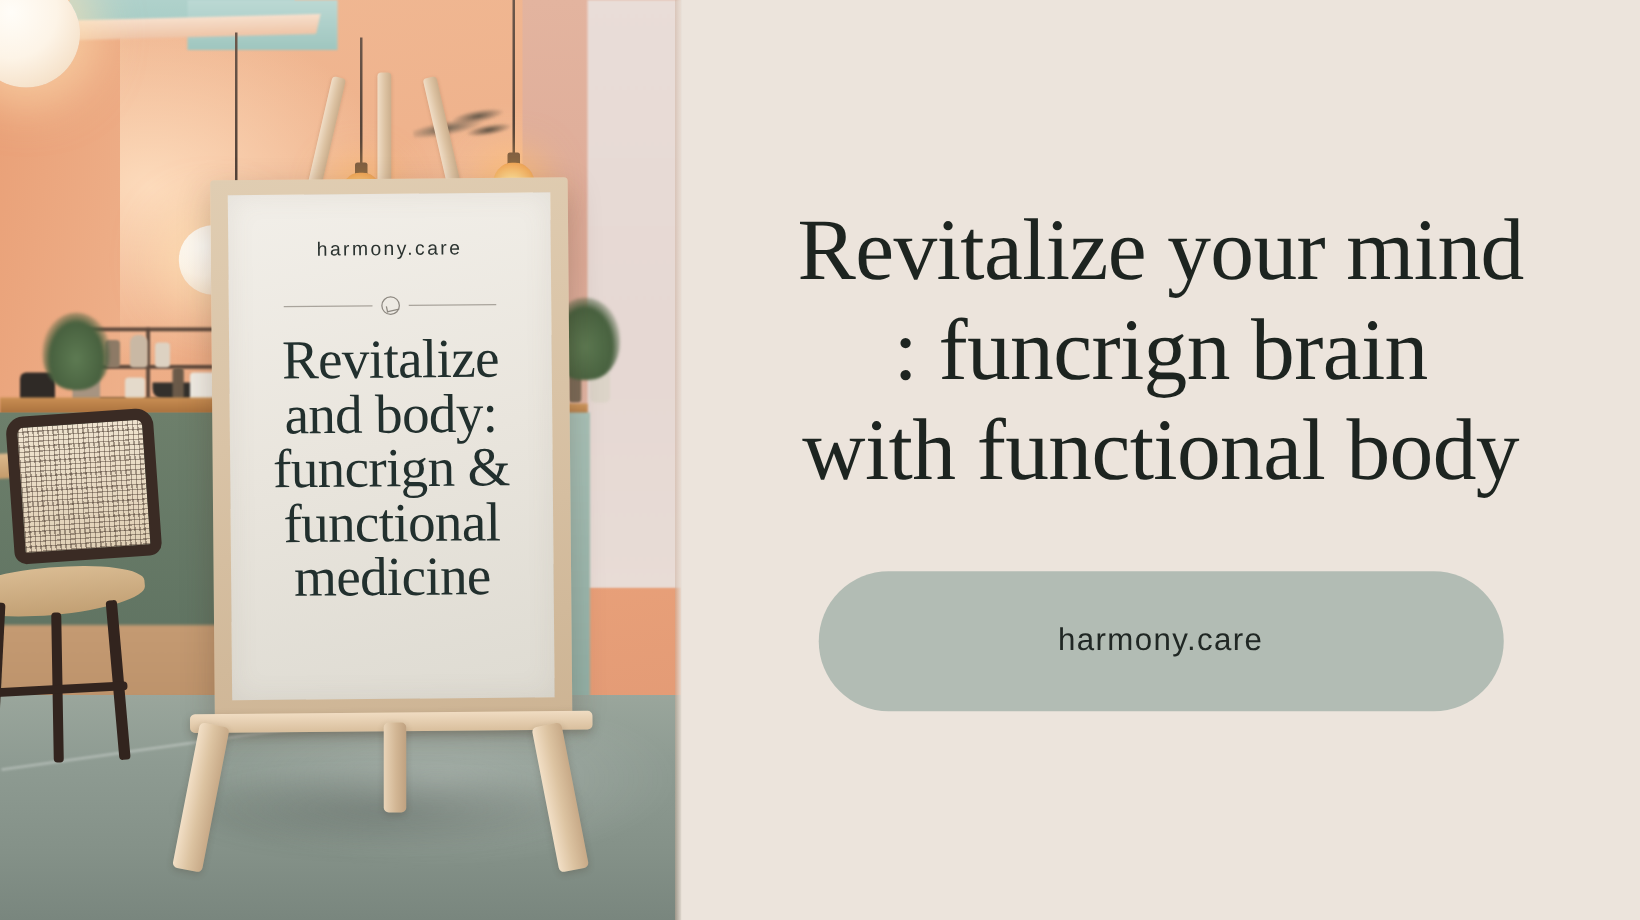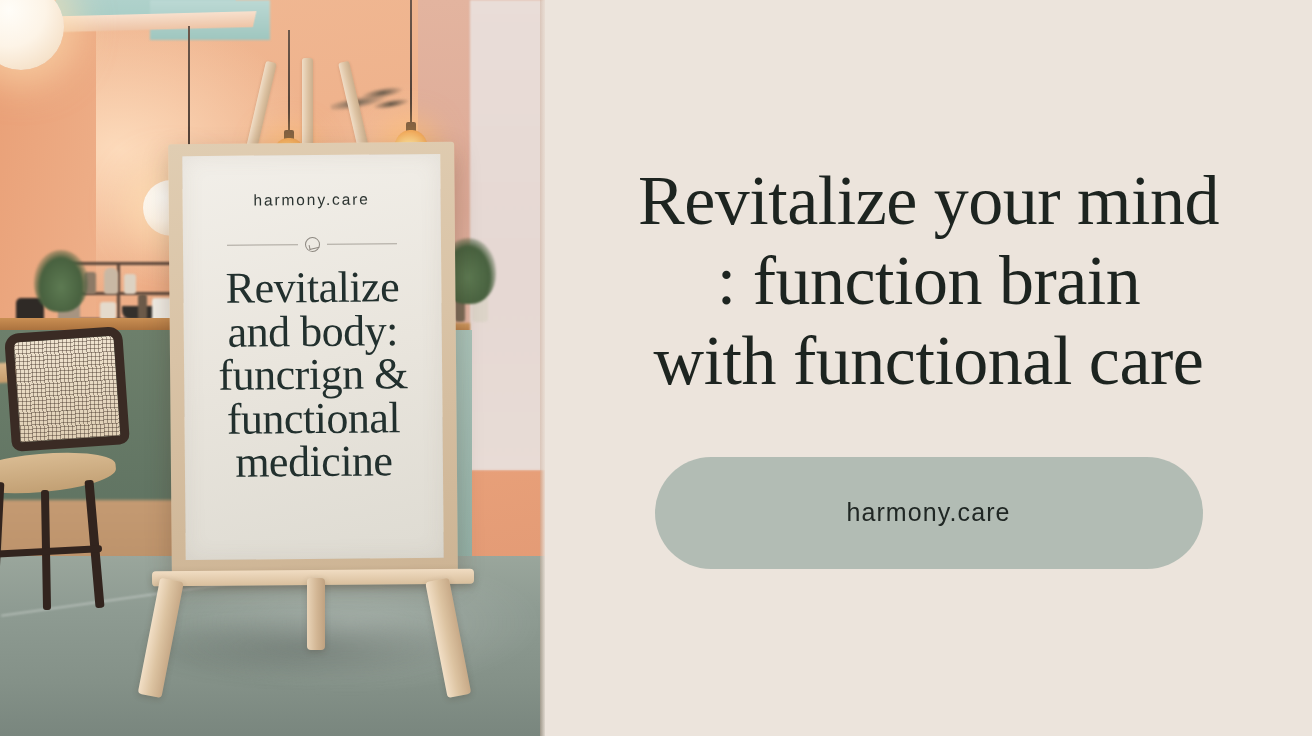--- a/index.html
+++ b/index.html
@@ -427,22 +427,22 @@
     <div class="easel-leg leg-c"></div>
     <div class="easel-leg leg-r"></div>
 
   </div>
   <div class="photo-edge"></div>
 
   <div class="panel">
 
     <div class="headline">
       <span>Revitalize your mind</span>
-      <span>: function brain</span>
-      <span>with functional care</span>
+      <span>: funcrign brain</span>
+      <span>with functional body</span>
     </div>
 
     <button class="cta">
       <span class="cta-label">harmony.care</span>
     </button>
 
   </div>
 
 </div>
 

